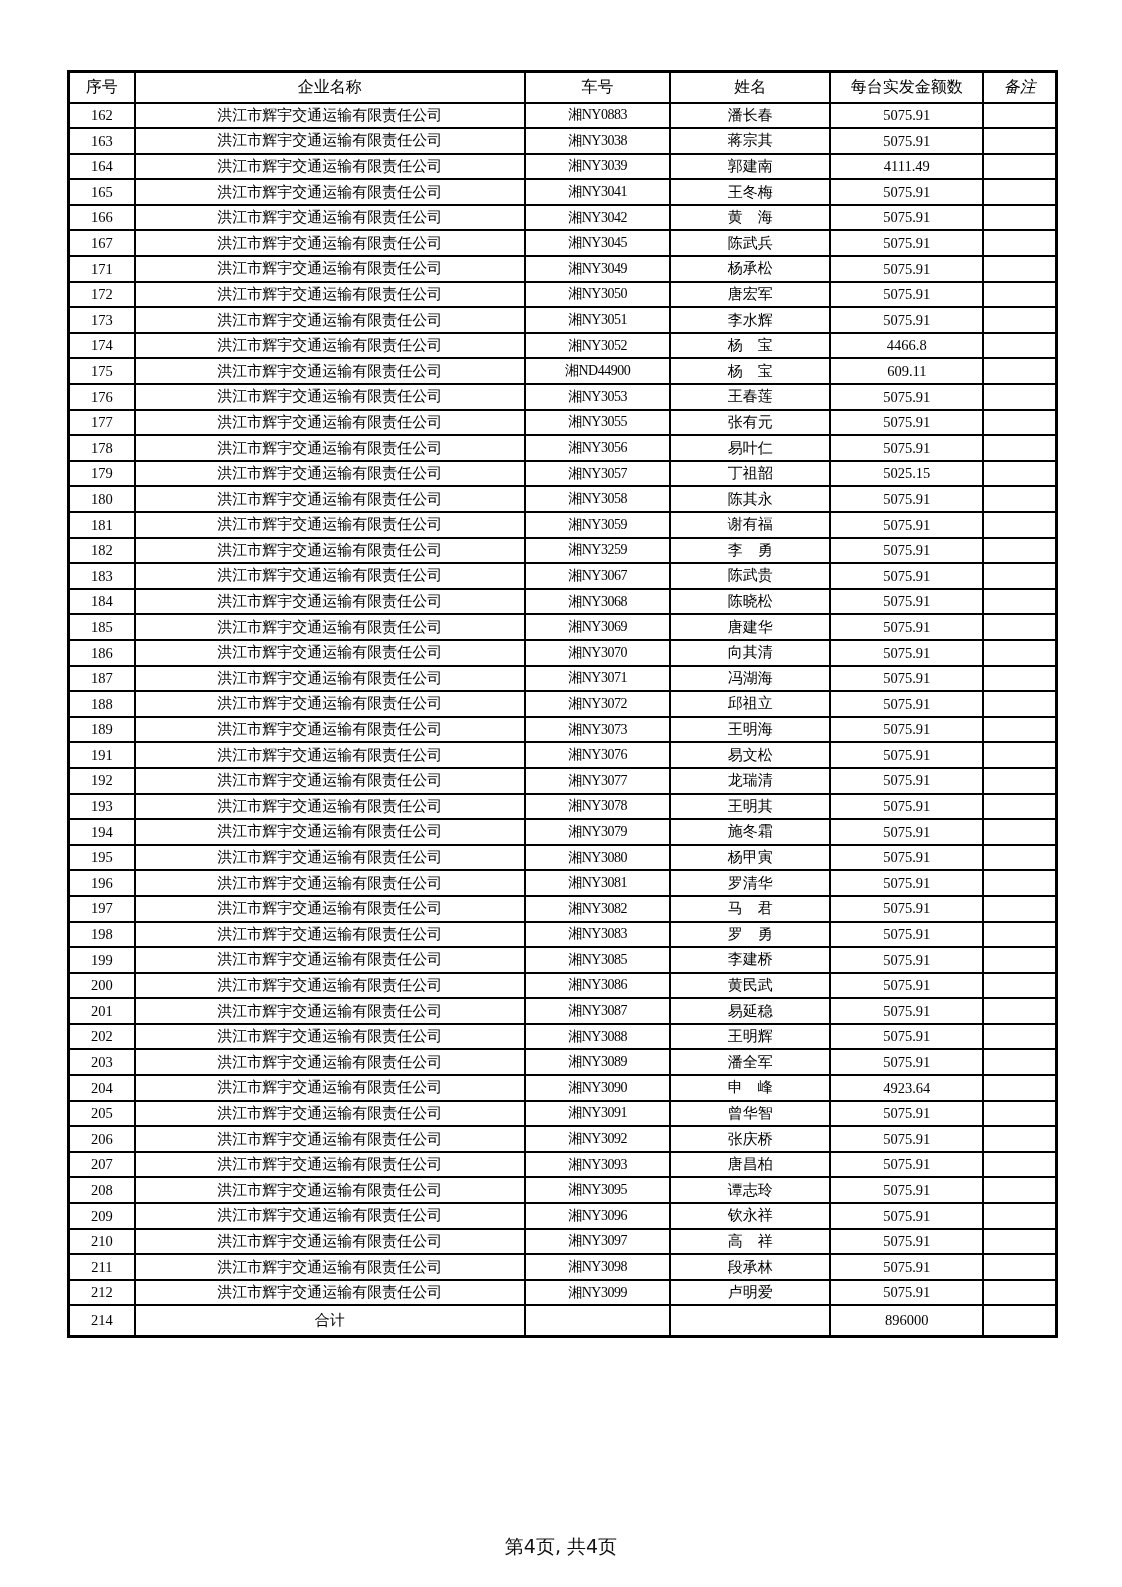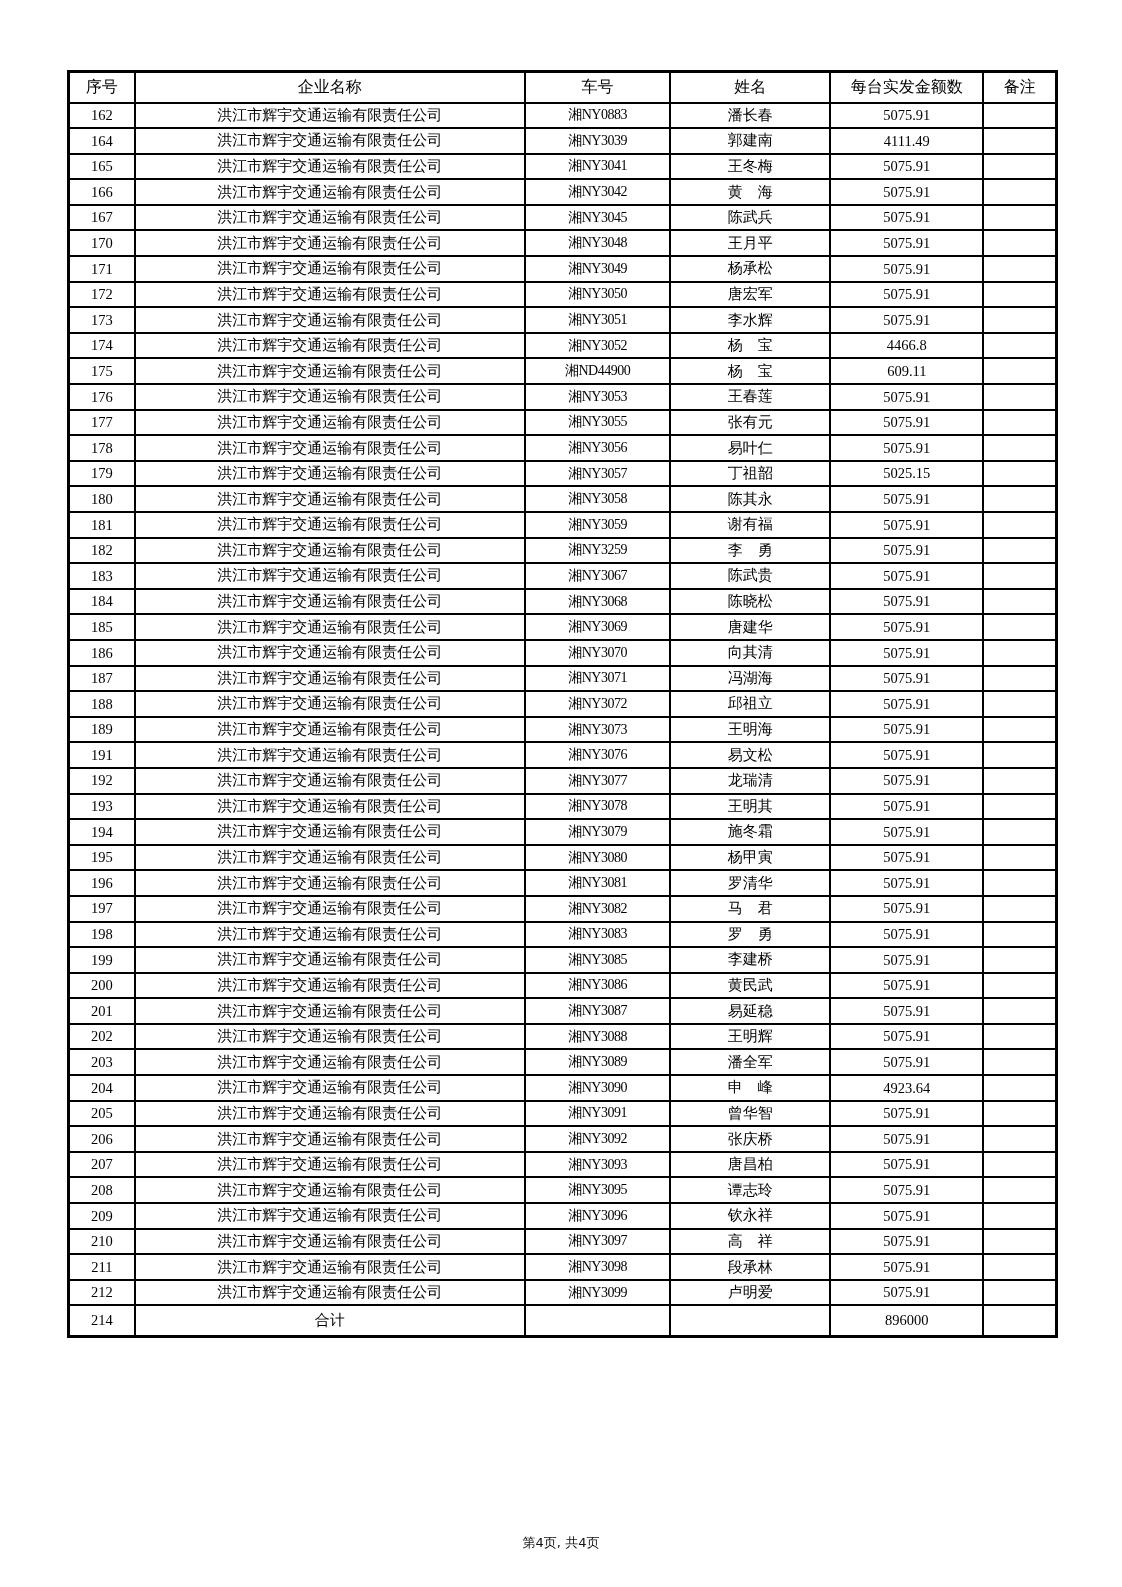--- a/index.html
+++ b/index.html
@@ -37,31 +37,31 @@
   }
   .pay-table thead tr { height: 31px; }
   .pay-table thead th { font-size: 16px; margin-top: 17px; }
   .pay-table tbody tr { height: 25.6px; }
   .pay-table tbody tr:last-child { height: 31px; }
   .col-serial  { width: 6.7%; }
   .col-company { width: 39.5%; }
   .col-vehicle { width: 14.7%; }
   .col-name    { width: 16.2%; }
   .col-amount  { width: 15.5%; }
-  .col-remark  { width: 7.4%; }
+  .col-remark  { width: 7.4%; font-style: italic; }
   td.col-vehicle { font-size: 14px; letter-spacing: -0.5px; }
   td.col-serial, td.col-amount { font-size: 14.5px; }
   .page-footer {
     position: absolute;
     top: 1534px;
     left: 0;
     width: 100%;
     text-align: center;
     font-family: "DejaVu Sans", "Liberation Sans", sans-serif;
-    font-size: 13px;
+    font-size: 19px;
     color: #111;
   }
 </style>
 </head>
 <body>
 
 <div class="table-wrap">
   <table class="pay-table">
     <colgroup>
       <col class="col-serial">
@@ -84,20 +84,28 @@
     <tbody>
         <tr>
           <td class="col-serial">162</td>
           <td class="col-company">洪江市辉宇交通运输有限责任公司</td>
           <td class="col-vehicle">湘NY0883</td>
           <td class="col-name">潘长春</td>
           <td class="col-amount">5075.91</td>
           <td class="col-remark"></td>
         </tr>
         <tr>
+          <td class="col-serial">163</td>
+          <td class="col-company">洪江市辉宇交通运输有限责任公司</td>
+          <td class="col-vehicle">湘NY3038</td>
+          <td class="col-name">蒋宗其</td>
+          <td class="col-amount">5075.91</td>
+          <td class="col-remark"></td>
+        </tr>
+        <tr>
           <td class="col-serial">164</td>
           <td class="col-company">洪江市辉宇交通运输有限责任公司</td>
           <td class="col-vehicle">湘NY3039</td>
           <td class="col-name">郭建南</td>
           <td class="col-amount">4111.49</td>
           <td class="col-remark"></td>
         </tr>
         <tr>
           <td class="col-serial">165</td>
           <td class="col-company">洪江市辉宇交通运输有限责任公司</td>
@@ -112,28 +120,20 @@
           <td class="col-vehicle">湘NY3042</td>
           <td class="col-name">黄　海</td>
           <td class="col-amount">5075.91</td>
           <td class="col-remark"></td>
         </tr>
         <tr>
           <td class="col-serial">167</td>
           <td class="col-company">洪江市辉宇交通运输有限责任公司</td>
           <td class="col-vehicle">湘NY3045</td>
           <td class="col-name">陈武兵</td>
-          <td class="col-amount">5075.91</td>
-          <td class="col-remark"></td>
-        </tr>
-        <tr>
-          <td class="col-serial">170</td>
-          <td class="col-company">洪江市辉宇交通运输有限责任公司</td>
-          <td class="col-vehicle">湘NY3048</td>
-          <td class="col-name">王月平</td>
           <td class="col-amount">5075.91</td>
           <td class="col-remark"></td>
         </tr>
         <tr>
           <td class="col-serial">171</td>
           <td class="col-company">洪江市辉宇交通运输有限责任公司</td>
           <td class="col-vehicle">湘NY3049</td>
           <td class="col-name">杨承松</td>
           <td class="col-amount">5075.91</td>
           <td class="col-remark"></td>

